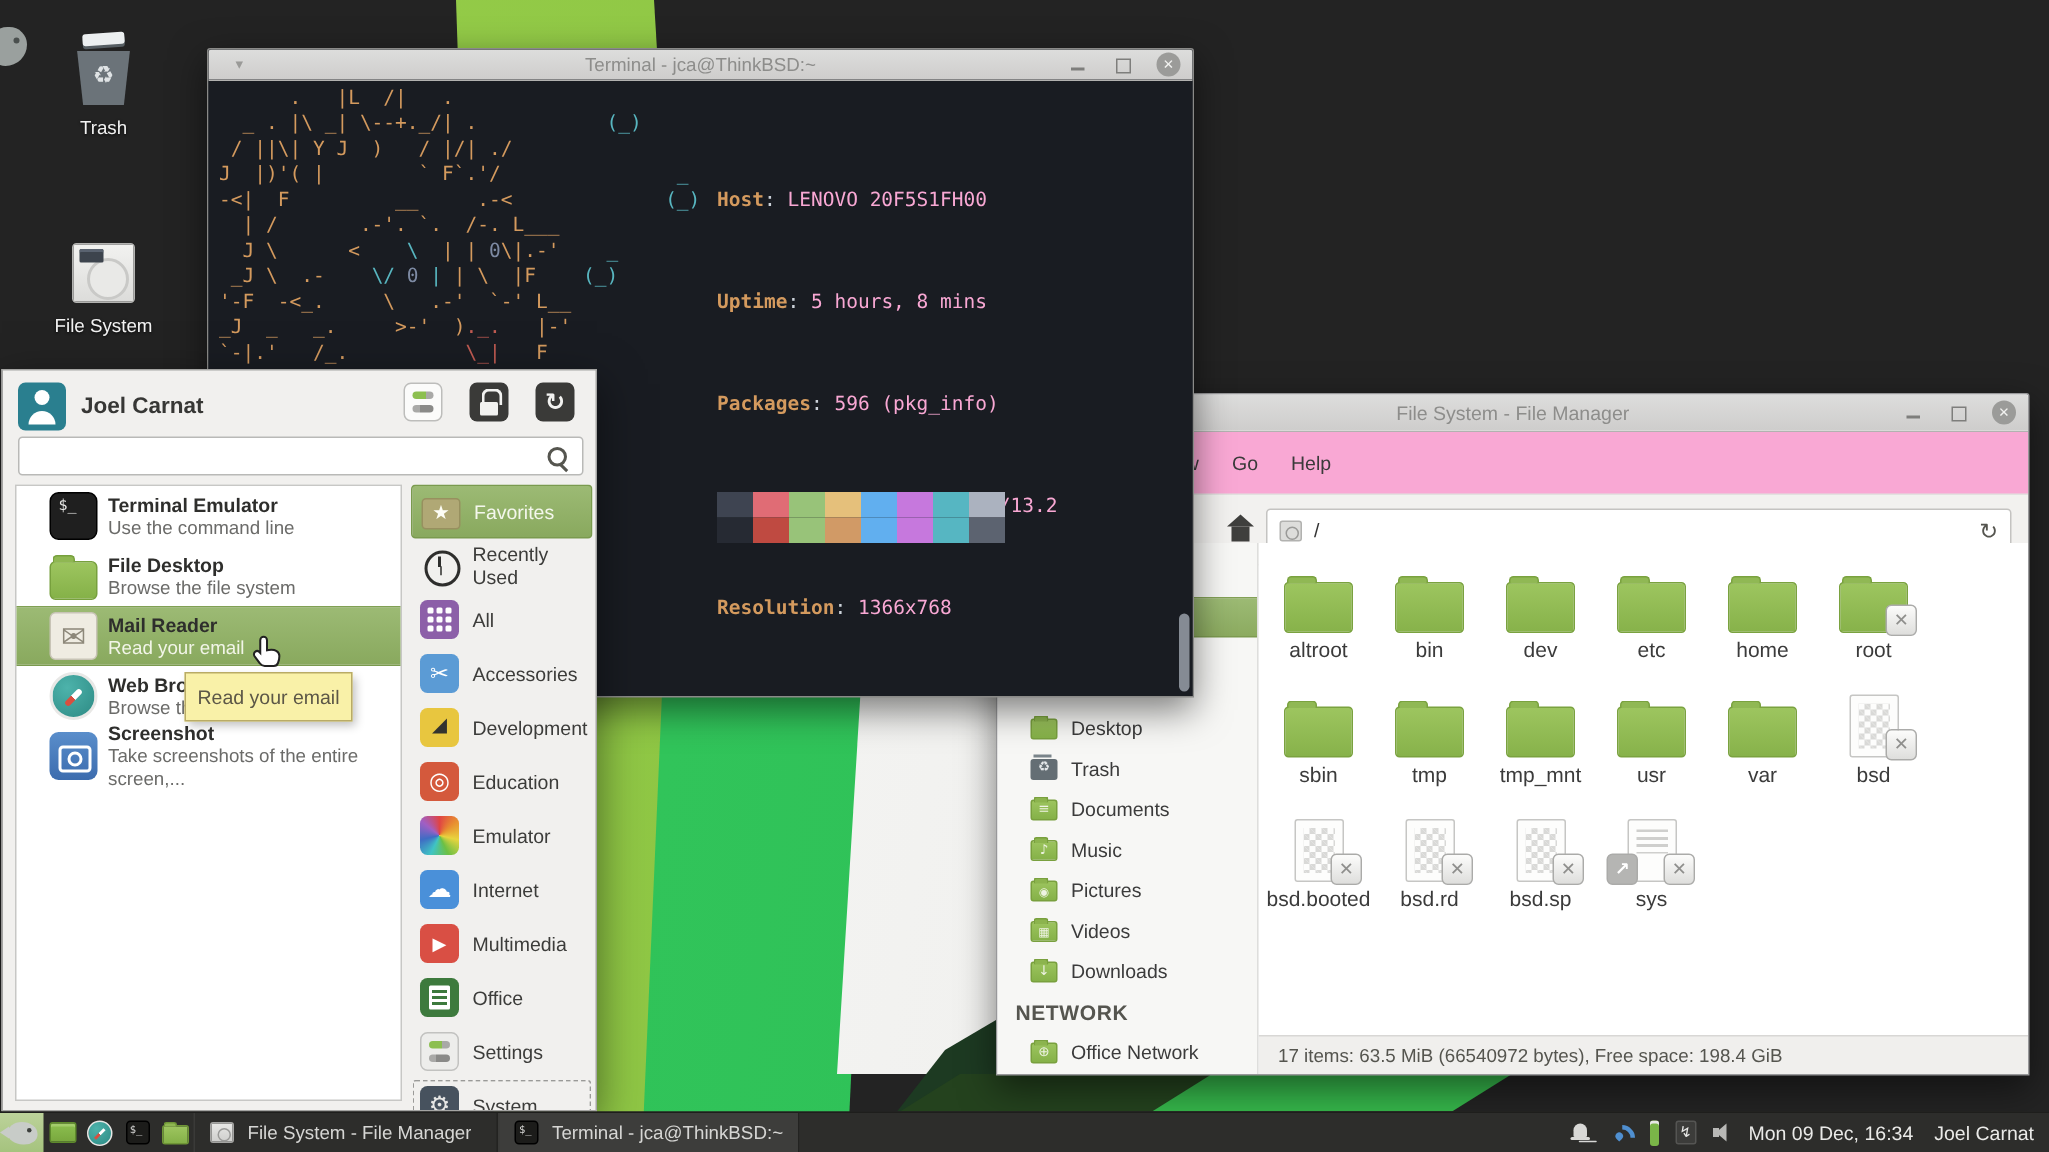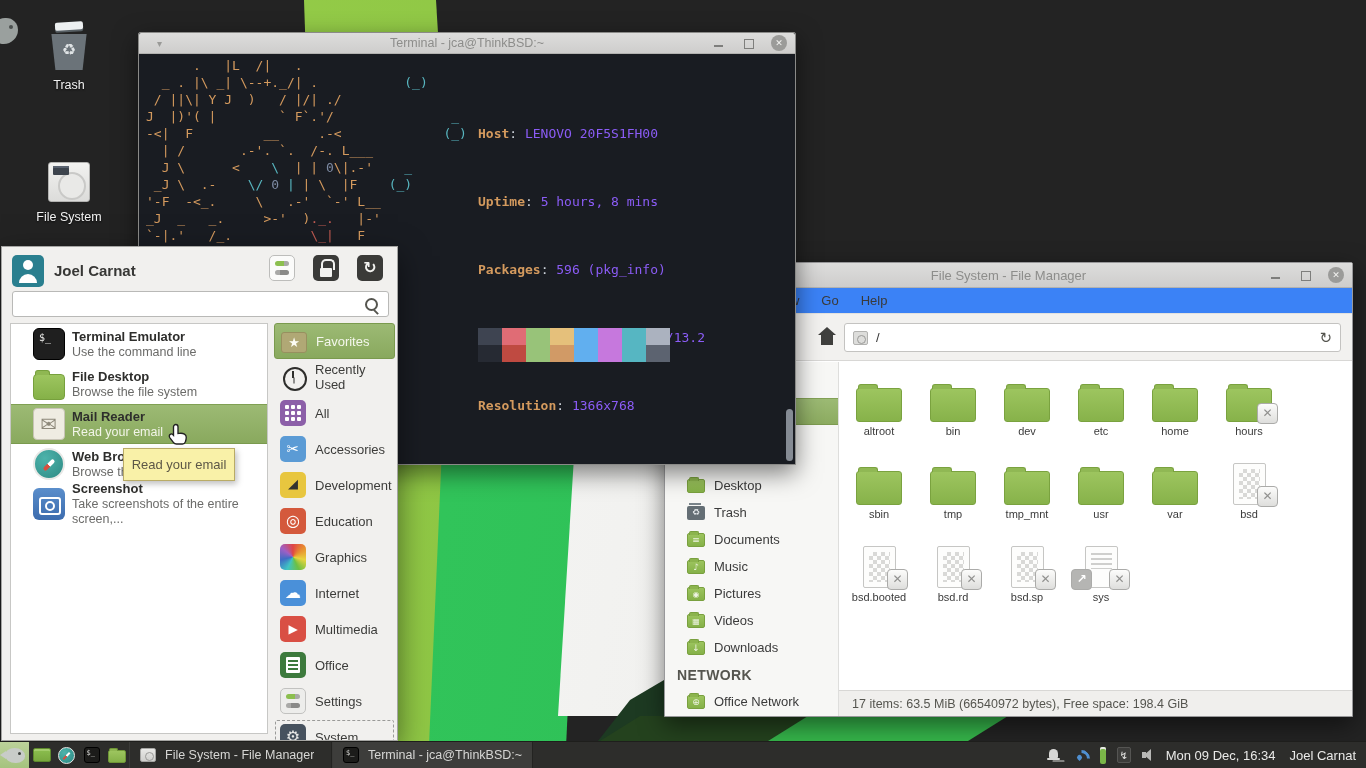--- a/index.html
+++ b/index.html
@@ -38,21 +38,21 @@
   .title-text { font-size:13px; color:#8d8d8b; }
   .win-controls { position:absolute; right:8px; top:0; height:100%; display:flex; align-items:center; gap:14px; }
   .wc { position:relative; width:16px; height:16px; display:inline-block; }
   .wc-min::before { content:""; position:absolute; left:3px; bottom:4px; width:9px; height:2px; background:#7e7e7c; }
   .wc-max::before { content:""; position:absolute; left:3px; top:4px; width:8px; height:8px; border:1.5px solid #7e7e7c; }
   .wc-close { background:#9b9b99; border-radius:50%; }
   .wc-close::before { content:"✕"; position:absolute; inset:0; color:#f2f2f0; font-size:9px; line-height:16px; text-align:center; }
 
   
   #fm { left:664px; top:262px; width:689px; height:455px; background:#fff; }
-  .fm-menubar { height:26px; background:#3b82f6; border-bottom:1px solid #e2e1df; display:flex; align-items:center; padding-left:8px; }
+  .fm-menubar { height:42px; background:#f9a8d4; border-bottom:1px solid #e2e1df; display:flex; align-items:center; padding-left:8px; }
   .fm-menubar span { font-size:13px; color:#3a3a3a; padding:0 11px; }
   .fm-toolbar { height:47px; background:#f2f1ef; border-bottom:1px solid #d8d7d5; position:relative; }
   .tb-home { position:absolute; left:145px; top:7px; width:34px; height:32px; border-radius:3px; text-align:center; }
   .tb-home::before { content:""; position:absolute; left:8px; top:6px; border-left:9px solid transparent; border-right:9px solid transparent; border-bottom:8px solid #3f3f3d; }
   .tb-home::after { content:""; position:absolute; left:11px; top:14px; width:12px; height:10px; background:#3f3f3d; }
   .pathbar { position:absolute; left:179px; top:9px; width:497px; height:29px; background:#fff; border:1px solid #c4c3c1; border-radius:3px; display:flex; align-items:center; padding:0 8px; }
   .path-drive { width:15px; height:14px; background:#dddddb; border:1px solid #b2b2b0; border-radius:2px; position:relative; margin-right:8px; }
   .path-drive::before { content:""; position:absolute; left:3px; top:3px; width:7px; height:7px; border:1px solid #9a9a98; border-radius:50%; }
   .path-text { font-size:13px; color:#333; flex:1; }
   .tb-refresh { font-family:"DejaVu Sans",sans-serif; font-size:15px; color:#55554f; }
@@ -87,36 +87,36 @@
   .fic.ic-binary, .fic.ic-syslink { width:33px; height:42px; background:#fdfdfc; border:1px solid #c6c6c4; border-radius:2px; }
   .fic.ic-binary::before { content:""; position:absolute; inset:5px 5px 5px 5px;
       background-image:linear-gradient(45deg,#d9d9d7 25%,transparent 25%,transparent 75%,#d9d9d7 75%),linear-gradient(45deg,#d9d9d7 25%,transparent 25%,transparent 75%,#d9d9d7 75%);
       background-size:8px 8px; background-position:0 0,4px 4px; }
   .fic.ic-syslink::before { content:""; position:absolute; left:5px; right:5px; top:6px; height:16px;
       background:repeating-linear-gradient(#cfcfcd 0 2px, transparent 2px 5px); }
   .emblem { position:absolute; width:21px; height:21px; background:linear-gradient(#fcfcfb,#dededc); border:1px solid #ababa9; border-radius:4px;
       color:#8f8f8d; font-size:12px; font-weight:bold; line-height:19px; text-align:center; font-family:"DejaVu Sans",sans-serif; }
   .em-x { right:-3px; bottom:-2px; }
   .em-link { left:-4px; bottom:-2px; background:#b5b5b3; color:#fff; }
-  .fname { margin-top:3px; font-size:11px; color:#3b3b3b; }
+  .fname { margin-top:3px; font-size:14px; color:#3b3b3b; }
   .fm-status { height:26px; background:#f0efed; border-top:1px solid #d8d7d5; display:flex; align-items:center; padding-left:13px; }
   .fm-status span { font-size:12.5px; color:#55554f; }
 
   
   #term { left:138px; top:32px; width:658px; height:433px; background:#191c22; border:1px solid #8a8a88; }
   #term .titlebar { height:21px; }
   #term .title-text { font-size:12.5px; }
   .term-chevron { position:absolute; left:18px; top:0; height:100%; display:flex; align-items:center; color:#9a9a98; font-size:10px; }
   .term-body { position:absolute; left:0; right:0; top:21px; bottom:0; background:#191c22; overflow:hidden; }
   .ascii { position:absolute; left:7px; top:3px; font-family:"DejaVu Sans Mono",monospace; font-size:13px; line-height:17px; white-space:pre; }
   .t-o { color:#d49a5e; } .t-c { color:#58b6c0; } .t-r { color:#c05b52; } .t-b { color:#7d8aa3; }
   .neofetch { position:absolute; left:339px; top:3px; font-family:"DejaVu Sans Mono",monospace; font-size:13px; line-height:17px; white-space:pre; }
   .nf-label { color:#d49a5e; font-weight:bold; }
   .nf-label::after { content:": "; color:#ccd2da; font-weight:normal; }
-  .nf-value { color:#8b5cf6; }
+  .nf-value { color:#f9a8d4; }
   .palette { position:absolute; left:339px; top:274px; }
   .palette-row { display:flex; height:17px; }
   .palette-row span { width:24px; height:17px; display:block; }
   .term-scroll { position:absolute; right:2px; top:355px; width:7px; height:52px; background:#858b94; border-radius:4px; }
 
   
   #menu { position:absolute; left:1px; top:246px; width:397px; height:495px; background:#f1f0ee; border:1px solid #a5a5a3; box-shadow:0 10px 28px rgba(0,0,0,.5); }
   .m-avatar { position:absolute; left:10px; top:8px; width:32px; height:32px; background:#2a7f8f; border-radius:5px; }
   .m-avatar::before { content:""; position:absolute; left:11px; top:5px; width:10px; height:10px; background:#fff; border-radius:50%; }
   .m-avatar::after { content:""; position:absolute; left:7px; bottom:4px; width:18px; height:9px; background:#fff; border-radius:9px 9px 0 0; }
@@ -382,21 +382,21 @@
               </span>
               <span class="fname">home</span>
             </div>
 
 
             <div class="fcell">
               <span class="ficon">
                 <span class="fic ic-folder"></span>
               <span class="emblem em-x">✕</span>
               </span>
-              <span class="fname">hours</span>
+              <span class="fname">root</span>
             </div>
 
             <div class="fcell">
               <span class="ficon">
                 <span class="fic ic-folder"></span>
               </span>
               <span class="fname">sbin</span>
             </div>
 
             <div class="fcell">
@@ -628,21 +628,21 @@
           <span class="cat-label">Development</span>
         </div>
 
         <div class="cat-row">
           <span class="ci ic-education"></span>
           <span class="cat-label">Education</span>
         </div>
 
         <div class="cat-row">
           <span class="ci ic-graphics"></span>
-          <span class="cat-label">Graphics</span>
+          <span class="cat-label">Emulator</span>
         </div>
 
         <div class="cat-row">
           <span class="ci ic-internet"></span>
           <span class="cat-label">Internet</span>
         </div>
 
         <div class="cat-row">
           <span class="ci ic-multimedia"></span>
           <span class="cat-label">Multimedia</span>

